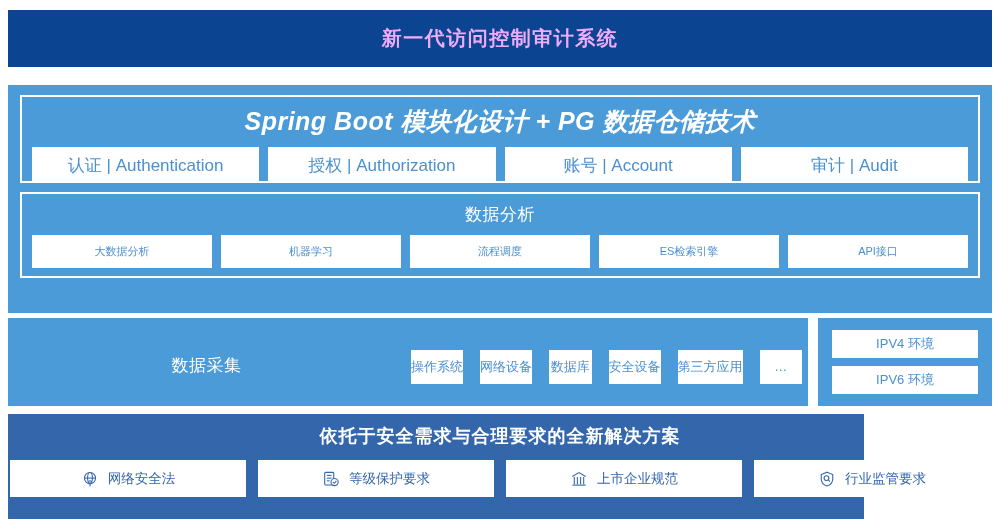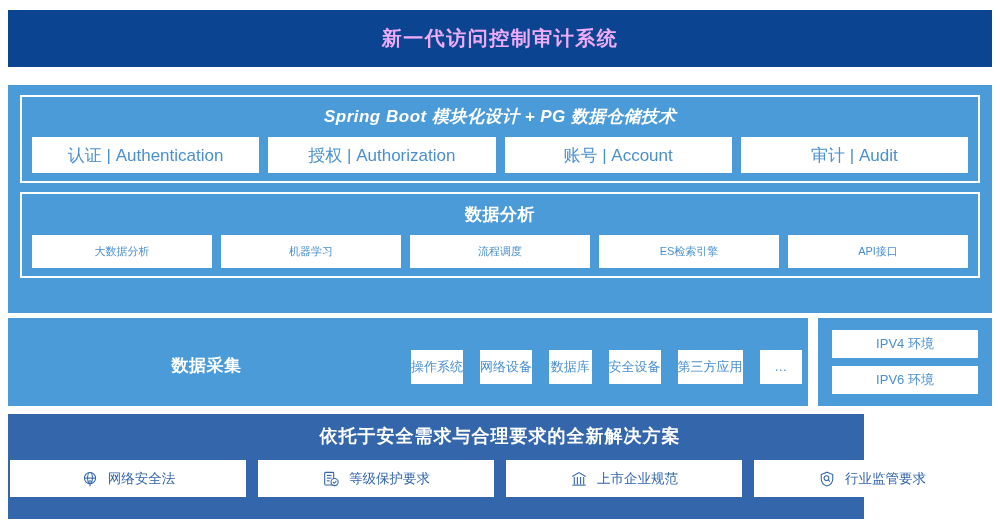--- a/index.html
+++ b/index.html
@@ -26,22 +26,22 @@
     position:absolute;background:#4a9bd8;box-sizing:border-box;
   }
   .inner-panel{
     position:absolute;box-sizing:border-box;
     border:2px solid #ffffff;
     display:flex;flex-direction:column;align-items:center;
   }
   .panel-title{
     color:#ffffff;text-align:center;width:100%;
   }
-  .panel-title.italic{font-style:italic;font-size:17px;font-weight:bold;letter-spacing:.5px;}
-  .panel-title.plain{font-size:17px;font-weight:bold;letter-spacing:.5px;}
+  .panel-title.italic{font-style:italic;font-size:25px;font-weight:bold;letter-spacing:.5px;}
+  .panel-title.plain{font-size:17px;font-weight:normal;letter-spacing:.5px;}
 
   .chip-row{display:flex;width:100%;box-sizing:border-box;}
   .chip{
     background:#ffffff;
     display:flex;align-items:center;justify-content:center;
     color:#4a90d0;
     box-sizing:border-box;
     text-align:center;
     white-space:nowrap;
   }

